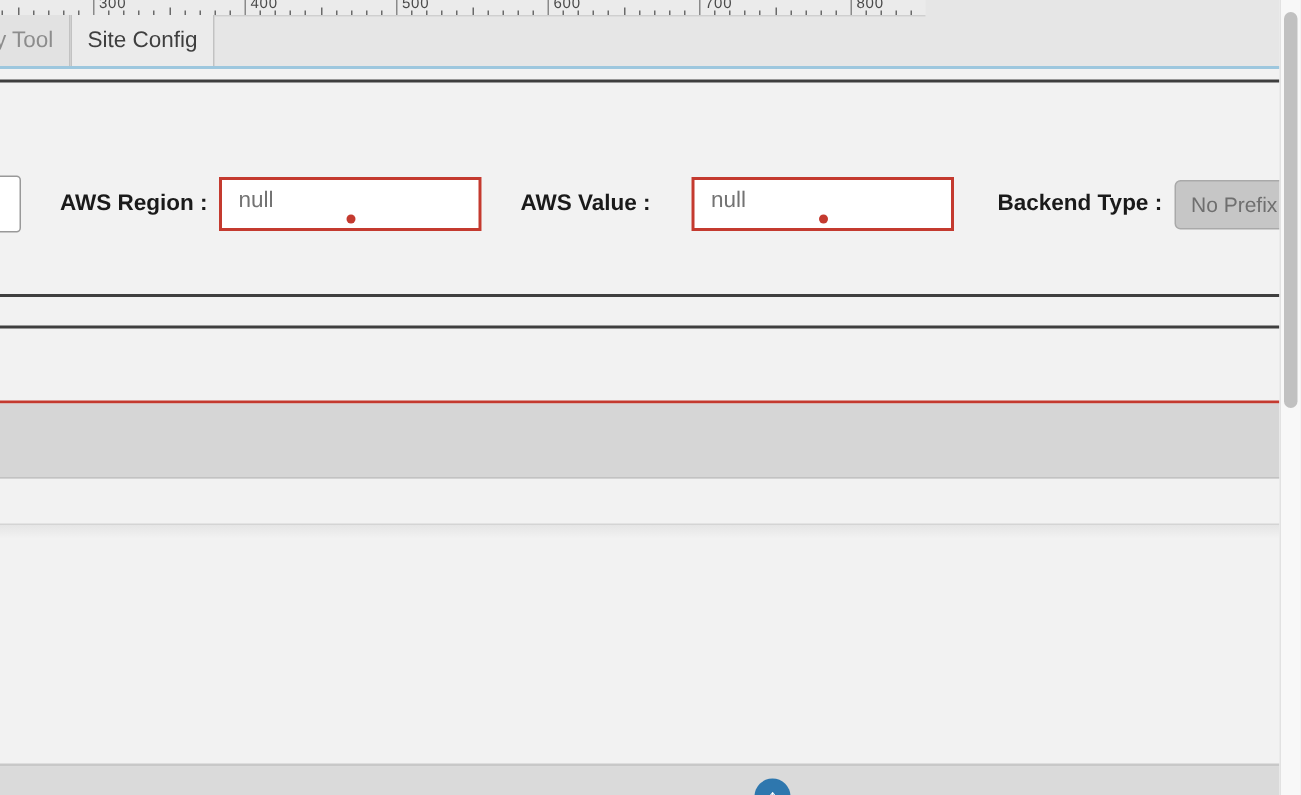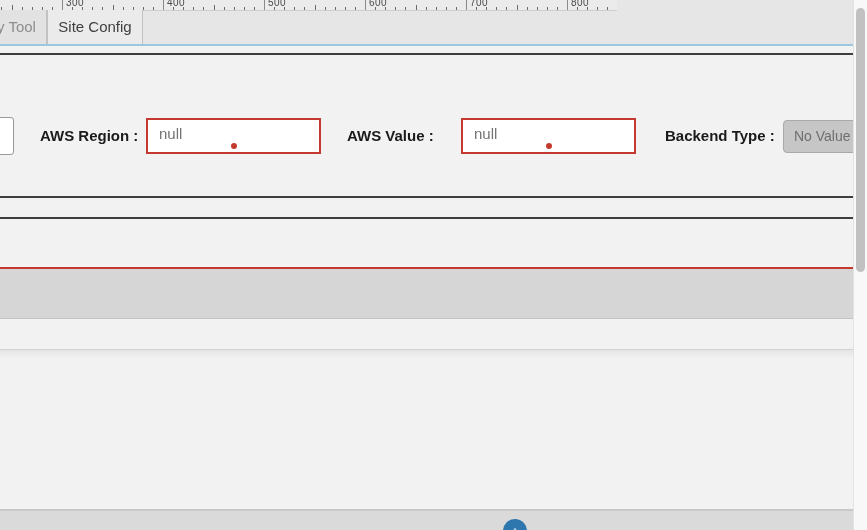--- a/index.html
+++ b/index.html
@@ -134,21 +134,21 @@
 </div>
 
 <div class="abs label" style="left:347px;">AWS Value :</div>
 <div class="abs err-input" style="left: 461px; border-color: rgb(196, 58, 47);">
   <span class="val">null</span>
   <span class="err-dot" style="background: rgb(196, 58, 47);"></span>
 </div>
 
 <div class="abs label" style="left:644px;margin-left:21px;">Backend Type :</div>
 <div class="abs disabled-select">
-  <span>No Value</span>
+  <span>No Prefix</span>
 </div>
 
 <div class="abs darkline" style="top:196px;"></div>
 <div class="abs darkline" style="top:217px;"></div>
 <div class="abs redline" id="redline" style="top: 267px; background: rgb(196, 58, 47);"></div>
 
 <div class="abs gray-band">
   
 </div>
 <div class="abs strip-border"></div>

